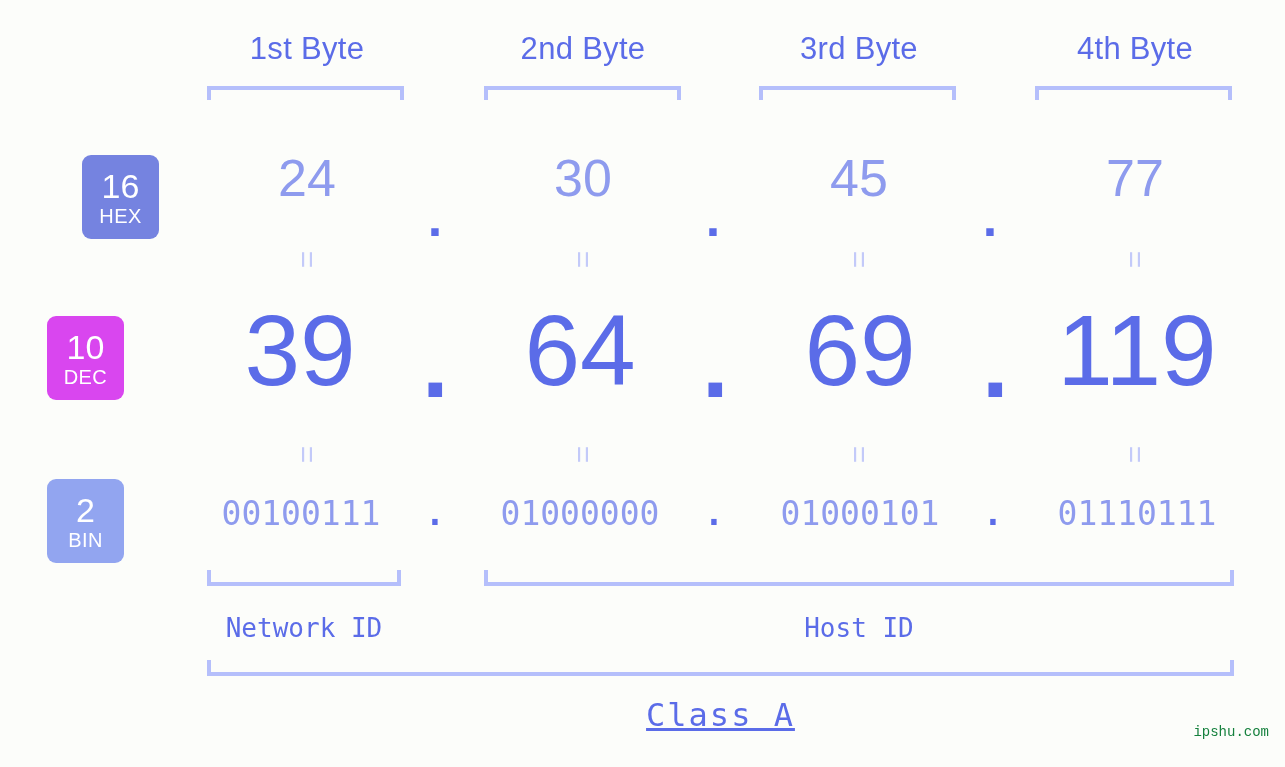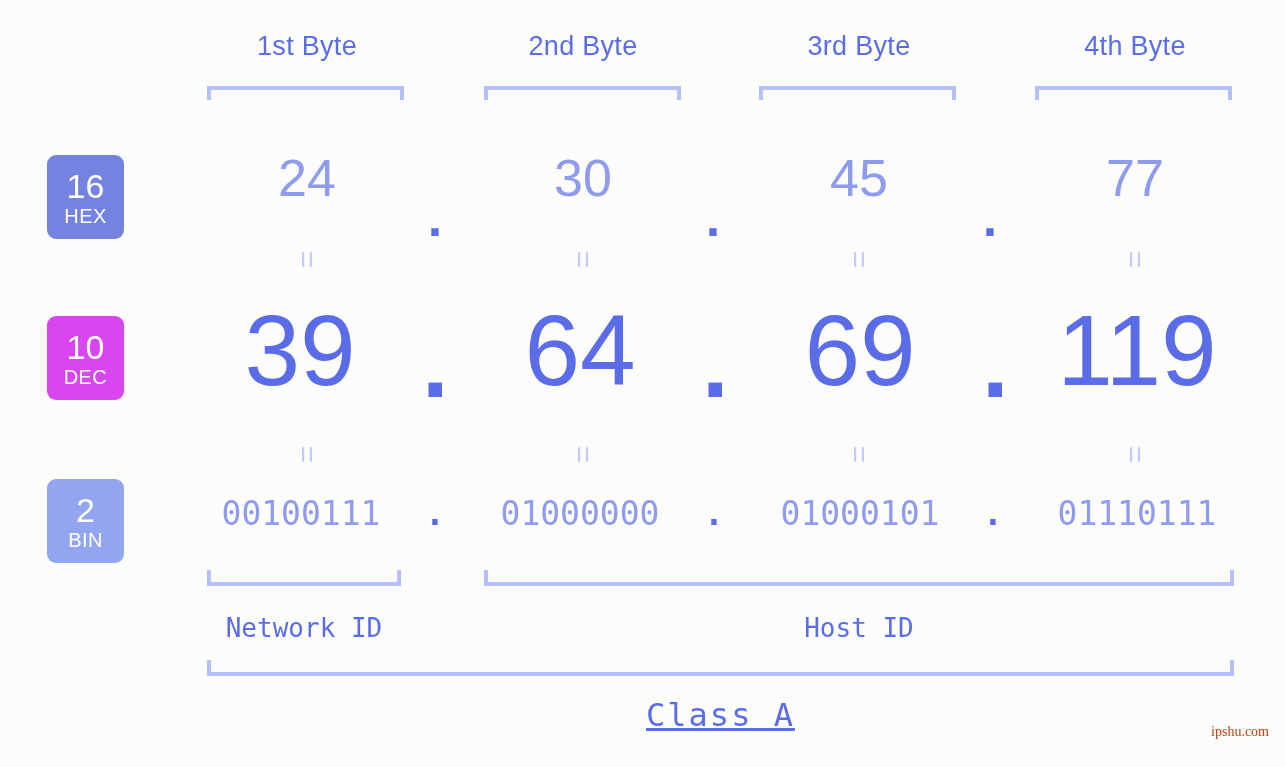--- a/index.html
+++ b/index.html
@@ -20,21 +20,21 @@
     width: 1285px;
     height: 767px;
   }
 
   
   .byte-header {
     position: absolute;
     top: 31px;
     width: 230px;
     text-align: center;
-    font-size: 27px;
+    font-size: 31px;
     color: #5b6ce8;
     font-family: "Liberation Sans", sans-serif;
     letter-spacing: 0.3px;
     white-space: nowrap;
   }
 
   
   .bracket {
     position: absolute;
     border-top: 4px solid #b5bffb;
@@ -71,21 +71,21 @@
     font-size: 34px;
     font-weight: 400;
     letter-spacing: 0px;
   }
   .badge .lbl {
     font-size: 20px;
     font-weight: 400;
     margin-top: 3px;
     letter-spacing: 0.4px;
   }
-  #badge-hex { top: 155px; height: 84px; background: #7583e0; }
+  #badge-hex { top: 155px; height: 84px; background: #7583e0; margin-left: 35px; }
   #badge-dec { top: 316px; height: 84px; background: #d946ef; }
   #badge-bin { top: 479px; height: 84px; background: #92a5f0; }
 
   
   .hex-cell {
     position: absolute;
     top: 152px;
     width: 230px;
     text-align: center;
     font-size: 52px;
@@ -187,22 +187,22 @@
     white-space: nowrap;
     text-decoration: underline;
   }
 
   
   #watermark {
     position: absolute;
     right: 16px;
     bottom: 27px;
     font-size: 14px;
-    color: #c2410c;
-    font-family: Liberation Serif, serif;
+    color: #15803d;
+    font-family: Liberation Mono, monospace;
     letter-spacing: 0px;
   }
 </style>
 </head>
 <body>
 
 <div id="stage">
 
   <div class="byte-header" style="left:192px;">1st Byte</div>
   <div class="byte-header" style="left:468px;">2nd Byte</div>

